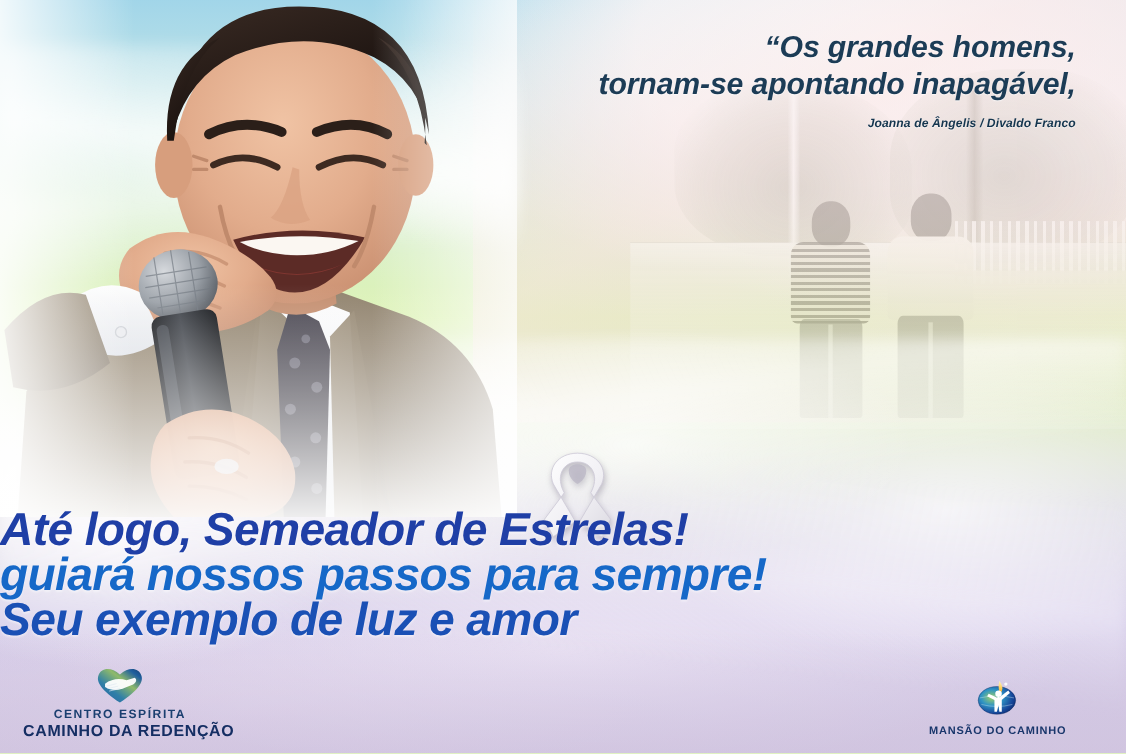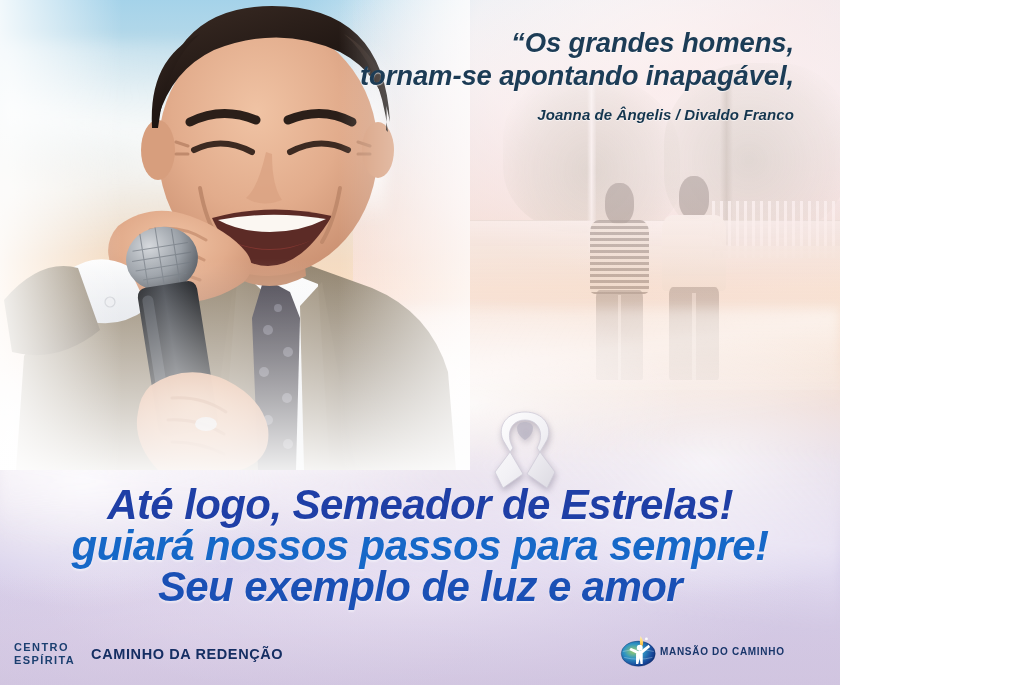--- a/index.html
+++ b/index.html
@@ -5,25 +5,25 @@
 <style>
   html, body {
     margin: 0;
     padding: 0;
     background: #ffffff;
   }
   * { box-sizing: border-box; }
 
   .poster {
     position: relative;
-    width: 840px;
+    width: 1024px;
     height: 685px;
     overflow: hidden;
     font-family: "Liberation Sans", "DejaVu Sans", sans-serif;
-    background: #fdba74;
+    background: #bef264;
     user-select: none;
   }
 
   
   .bg-base {
     position: absolute;
     inset: 0;
     background:
       linear-gradient(to bottom,
         rgba(160,212,240,0.95) 0%,
@@ -173,60 +173,59 @@
     line-height: 33px;
     letter-spacing: -0.15px;
     color: #1c3c56;
     white-space: nowrap;
     text-shadow: 0 1px 1px rgba(255,255,255,0.65);
   }
   .quote-attrib {
     margin-top: 14px;
     font-style: italic;
     font-weight: bold;
-    font-size: 15px;
+    font-size: 11px;
     letter-spacing: 0.1px;
     color: #14354e;
     text-shadow: 0 1px 1px rgba(255,255,255,0.6);
   }
 
   
   .ribbon {
     position: absolute;
     left: 487px; top: 406px;
     width: 76px; height: 84px;
     filter: drop-shadow(1px 3px 3px rgba(90,80,110,0.35));
   }
   .ribbon svg { display:block; width:100%; height:100%; }
 
   
   .headline {
     position: absolute;
-    left: 0; right: 0; top: 484px;
-    text-align: center;
+    left: 0; right: 0; top: 460px;
   }
   .headline .h-line {
     font-style: italic;
     font-weight: bold;
     font-size: 42px;
     line-height: 41px;
     letter-spacing: -0.6px;
     white-space: nowrap;
     text-shadow: 0 2px 2px rgba(255,255,255,0.45);
   }
   .headline .h1 { color: #1f3fa6; }
   .headline .h2 { color: #1a50b5; }
   .headline .h3 { color: #1668c8; }
 
   
   .logo-block {
     position: absolute;
     bottom: 12px;
     display: flex;
-    flex-direction: row;
+    flex-direction: column;
     align-items: center;
   }
   .logo-left  { left: 14px;  width: 190px; }
   .logo-right { right: 12px; width: 210px; }
 
   .logo-mark { width: 46px; height: 36px; margin-bottom: 3px; }
   .logo-mark.mc { width: 42px; height: 40px; }
   .logo-mark svg { display:block; width:100%; height:100%; }
 
   .logo-text-sm {

